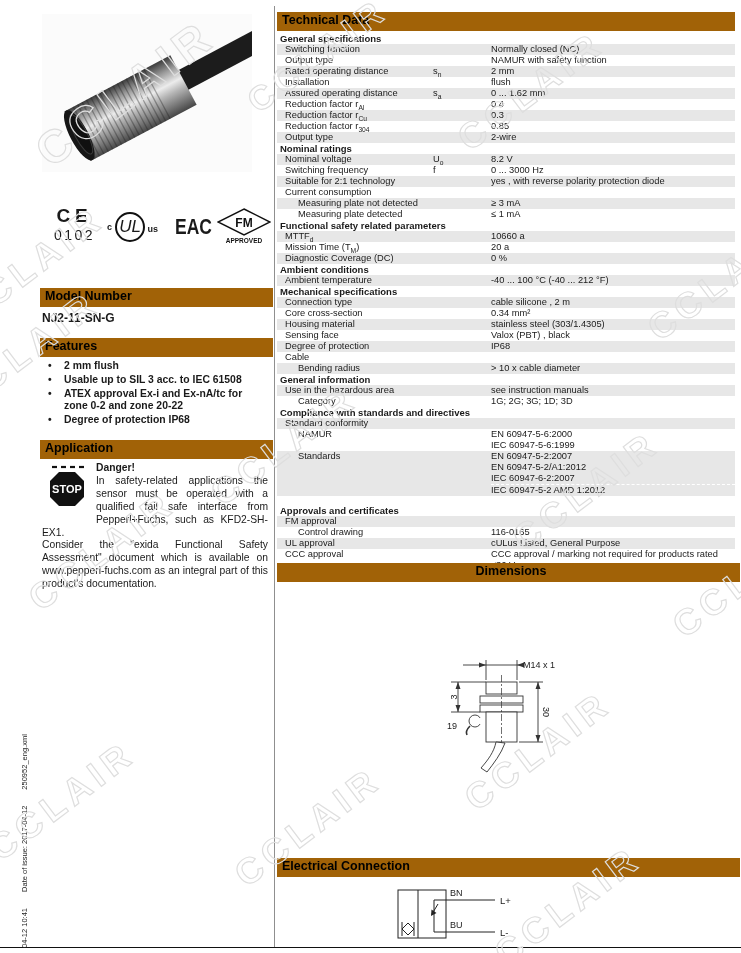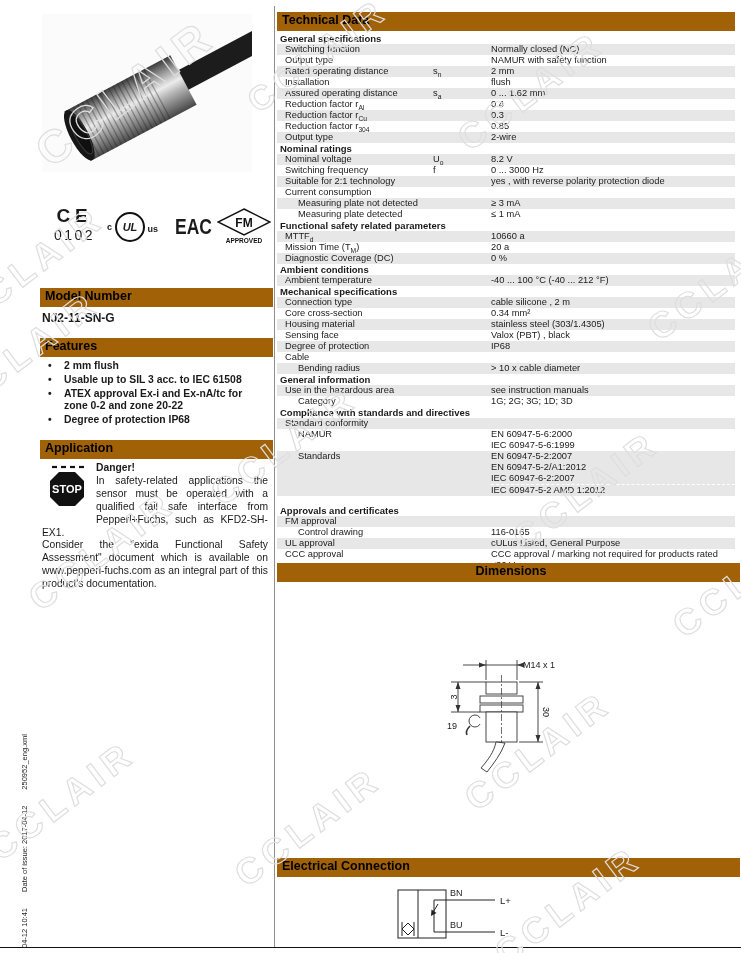--- a/index.html
+++ b/index.html
@@ -28,21 +28,21 @@
   sub{font-size:0.72em;line-height:0;}
   
   .lcol{position:absolute;left:40px;top:0;width:228px;}
   .photo{position:absolute;left:2px;top:14px;width:210px;height:158px;}
   .certs{position:absolute;left:0;top:195px;width:228px;height:58px;}
   .ce{position:absolute;left:14px;top:8px;text-align:center;}
   .ce-letters{font-size:19px;font-weight:700;letter-spacing:5px;line-height:26px;}
   .ce-code{font-size:14px;letter-spacing:2.5px;line-height:13px;}
   .ulm{position:absolute;left:75px;top:17px;width:26px;height:26px;border:2.5px solid #111;
        border-radius:50%;display:flex;align-items:center;justify-content:center;}
-  .ul-core{font-weight:bold;font-style:italic;font-size:11px;}
+  .ul-core{font-weight:normal;font-style:italic;font-size:17px;}
   .ul-c{position:absolute;left:-10px;top:8px;font-size:9px;font-weight:bold;}
   .ul-us{position:absolute;right:-15px;top:10px;font-size:9px;font-weight:bold;}
   .eac{position:absolute;left:135px;top:19px;font-size:19px;font-weight:800;
        transform:scale(0.92,1.18);transform-origin:left top;letter-spacing:0px;}
   .fmm{position:absolute;left:177px;top:13px;}
   .model-bar{position:absolute;left:0;top:288px;width:228px;}
   .model-val{position:absolute;left:2px;top:311px;font-size:12px;font-weight:bold;}
   .feat-bar{position:absolute;left:0;top:338px;width:228px;}
   .feat-list{position:absolute;left:2px;top:360px;width:226px;}
   .feat-item{display:flex;font-size:10.4px;font-weight:bold;line-height:12px;margin-bottom:2px;}

